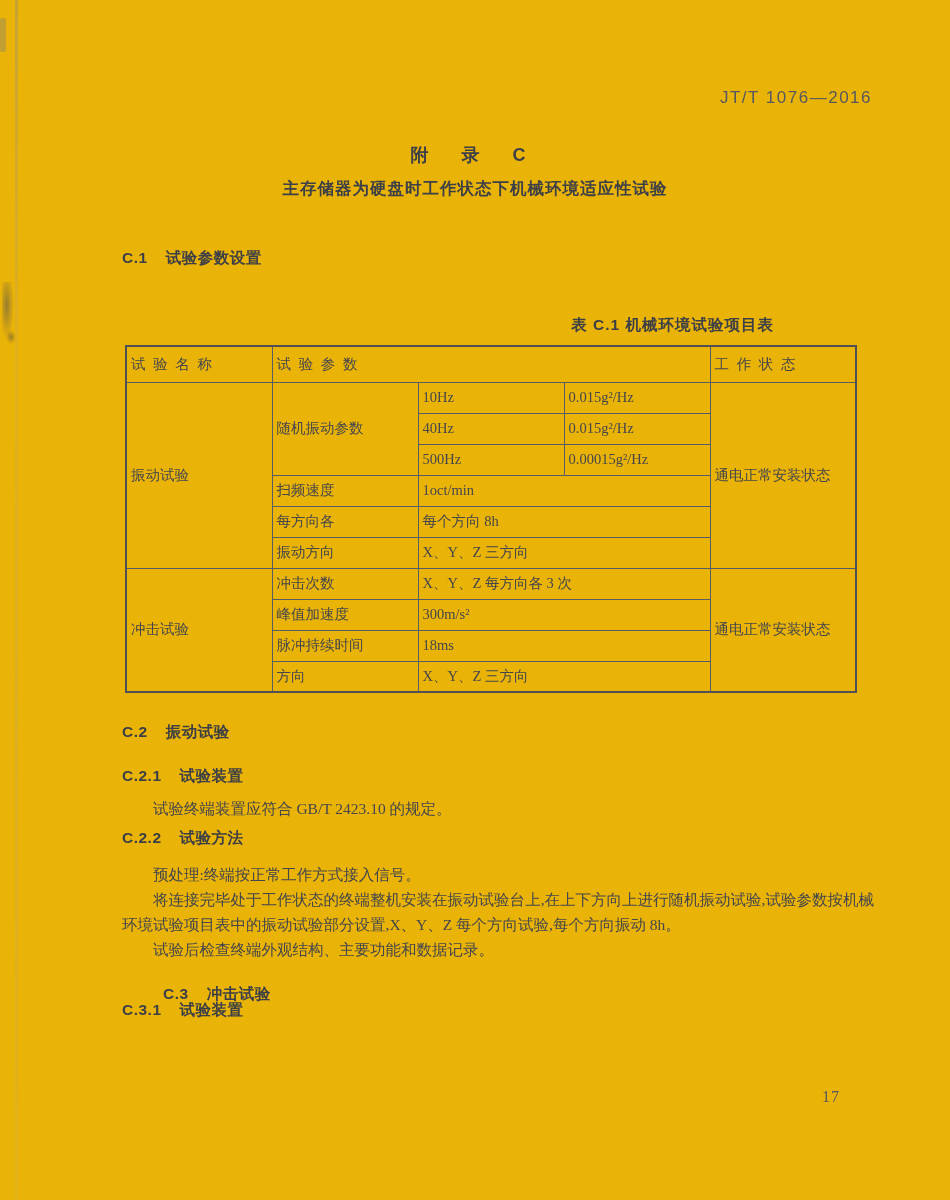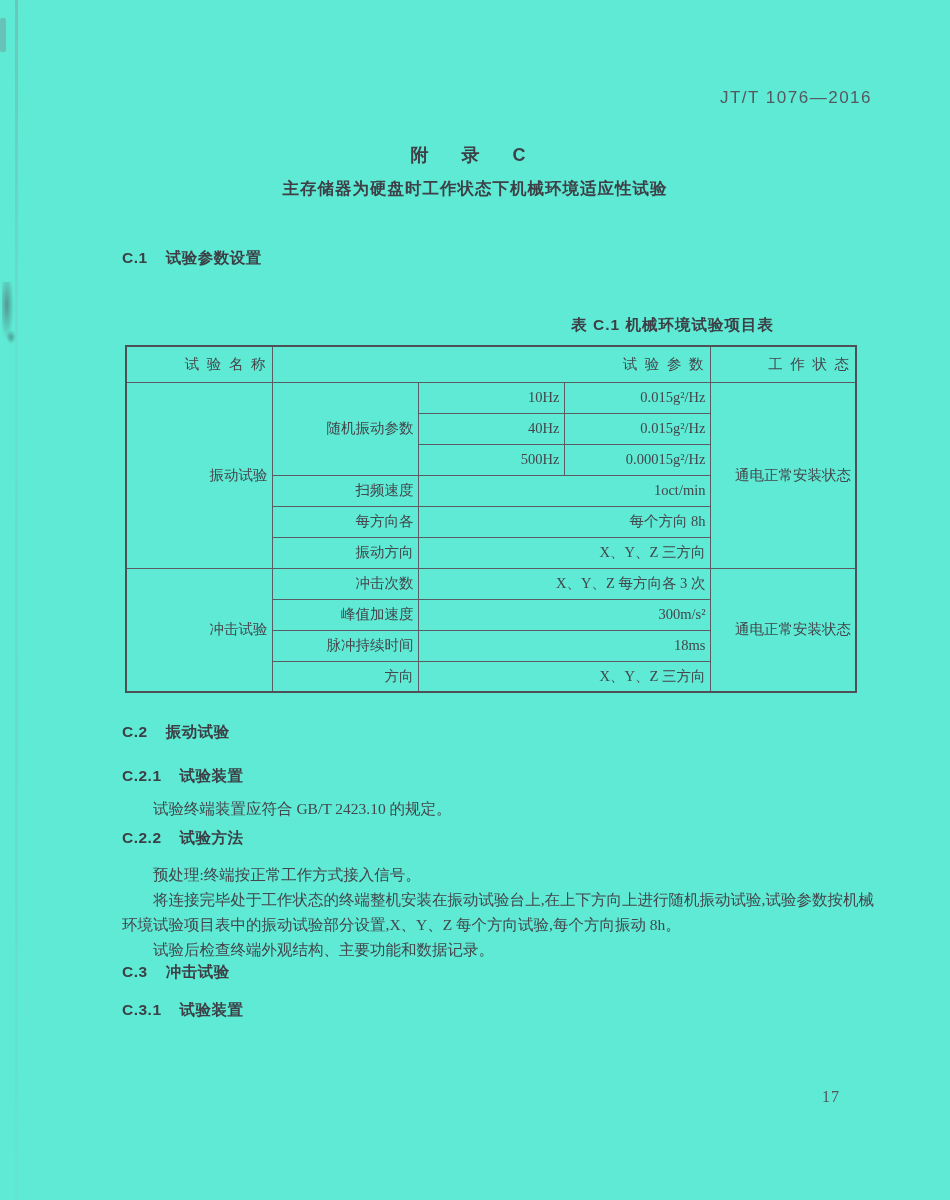--- a/index.html
+++ b/index.html
@@ -6,21 +6,21 @@
   html, body { width: 950px; height: 1200px; }
   body {
     background: #f4f4f6;
     font-family: "Liberation Serif", "DejaVu Serif", serif;
     color: #41434a;
   }
   .page {
     position: relative;
     width: 950px;
     height: 1200px;
-    background: #5eead4;
+    background: #eab308;
     overflow: hidden;
   }
   
   .scan-edge-left {
     position: absolute; left: 15px; top: 0; width: 3px; height: 1200px;
     background: linear-gradient(180deg, rgba(130,132,140,.35), rgba(160,162,170,.12) 30%, rgba(150,152,160,.18) 60%, rgba(170,172,180,.10));
   }
   .scan-smudge-1 {
     position: absolute; left: 2px; top: 282px; width: 12px; height: 58px;
     background: radial-gradient(ellipse at 40% 40%, rgba(70,72,80,.5), rgba(70,72,80,0) 70%);
@@ -62,21 +62,21 @@
   }
 
   table.spec {
     position: absolute; left: 125px; top: 345px; width: 730px;
     border-collapse: collapse; table-layout: fixed;
     font-size: 14.5px; color: #44464c;
     border: 2px solid #4e5056;
   }
   table.spec td, table.spec th {
     border: 1px solid #5a5c63;
-    text-align: right; vertical-align: middle;
+    text-align: left; vertical-align: middle;
     font-weight: normal; padding: 2px 4px;
   }
   table.spec th { height: 36px; letter-spacing: 2px; }
   table.spec td { height: 31px; }
 
   .page-number {
     position: absolute; right: 110px; top: 1088px;
     font-size: 16px; color: #55575e; letter-spacing: 1px;
   }
 </style>
@@ -186,21 +186,21 @@
     <div class="sec-heading">
       <span class="sec-num">C.2.2</span><span>试验方法</span>
     </div>
   </div>
   <div class="content" style="top:862px;">
     <div class="body-para indent">预处理:终端按正常工作方式接入信号。</div>
     <div class="body-para indent">将连接完毕处于工作状态的终端整机安装在振动试验台上,在上下方向上进行随机振动试验,试验参数按机械环境试验项目表中的振动试验部分设置,X、Y、Z 每个方向试验,每个方向振动 8h。</div>
     <div class="body-para indent">试验后检查终端外观结构、主要功能和数据记录。</div>
   </div>
 
-  <div class="content" style="top:962px;">
+  <div class="content" style="top:984px;margin-left:41px;">
     <div class="sec-heading">
       <span class="sec-num">C.3</span><span>冲击试验</span>
     </div>
   </div>
 
   <div class="content" style="top:1000px;">
     <div class="sec-heading">
       <span class="sec-num">C.3.1</span><span>试验装置</span>
     </div>
   </div>

